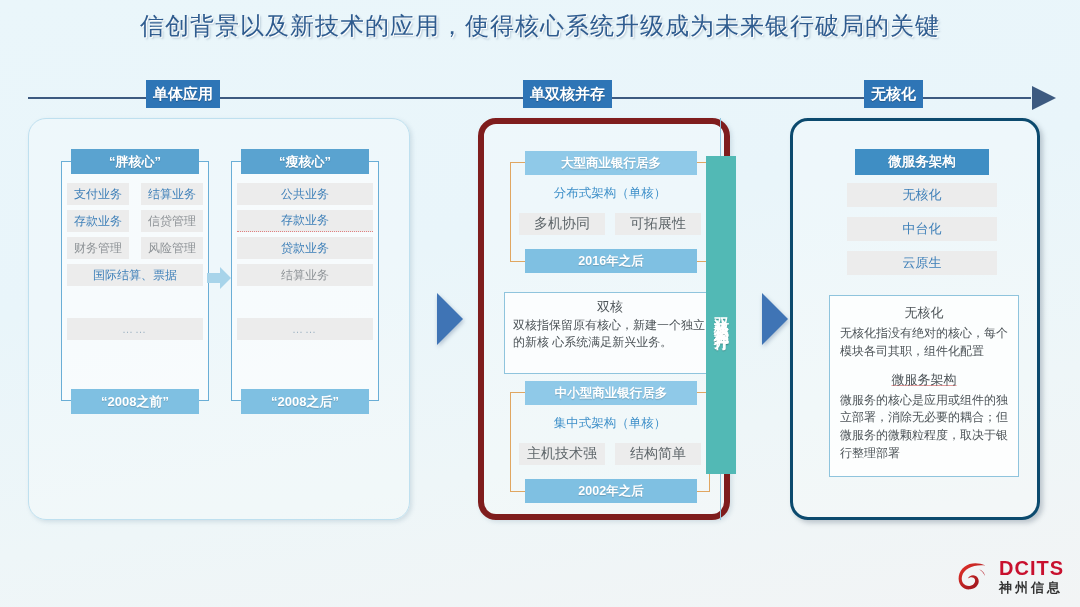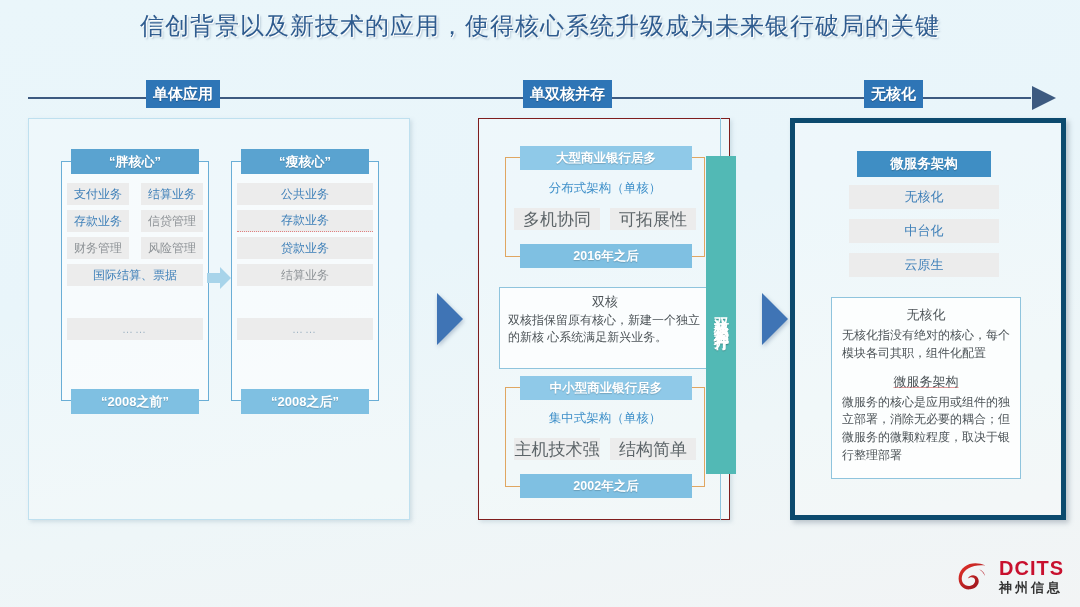--- a/index.html
+++ b/index.html
@@ -43,24 +43,24 @@
     font-size: 15px; font-weight: bold;
     display: flex; align-items: center; justify-content: center;
     padding: 0 7px;
     text-shadow: 0 1px 1px rgba(0,0,0,.25);
   }
   .tl-1 { left: 118px; }
   .tl-2 { left: 495px; }
   .tl-3 { left: 836px; }
 
   
-  .panel { position: absolute; top: 118px; height: 402px; background: rgba(255,255,255,0.22); }
+  .panel { position: absolute; top: 118px; height: 402px; background: rgba(255,255,255,0.22); border-radius: 18px; }
   .panel-1 { left: 28px; width: 382px; border: 1px solid #bfe0ef; box-shadow: 2px 2px 4px rgba(120,150,170,.25); }
-  .panel-2 { left: 478px; width: 252px; border: 1px solid #7f1d1d; box-shadow: 2px 2px 4px rgba(120,150,170,.25); }
-  .panel-3 { left: 790px; width: 276px; border: 5px solid #0c4a6e; box-shadow: 3px 3px 5px rgba(110,125,140,.4); }
+  .panel-2 { left: 478px; width: 252px; border: 6px solid #7f1d1d; box-shadow: 2px 2px 4px rgba(120,150,170,.25); }
+  .panel-3 { left: 790px; width: 250px; border: 3px solid #0c4a6e; box-shadow: 3px 3px 5px rgba(110,125,140,.4); }
 
   
   .big-arrow {
     position: absolute; width: 0; height: 0;
     border-top: 26px solid transparent;
     border-bottom: 26px solid transparent;
     border-left: 26px solid #3f74b5;
     filter: drop-shadow(1px 2px 2px rgba(60,90,130,.35));
   }
   .arrow-a { left: 437px; top: 293px; }
@@ -140,21 +140,21 @@
   .obox .osub {
     position: absolute; top: 22px; left: 0; width: 100%;
     text-align: center; font-size: 12.5px; color: #3d8fc9;
   }
   .obox .otags {
     position: absolute; top: 50px; left: 8px; right: 8px;
     display: flex; gap: 10px;
   }
   .obox .otag {
     flex: 1; height: 22px; background: #ececec; color: #5d6569;
-    font-size: 17px; display:flex; align-items:center; justify-content:center;
+    font-size: 14px; display:flex; align-items:center; justify-content:center;
   }
 
   .midbox {
     position: absolute; left: 20px; top: 168px; width: 212px; height: 82px;
     border: 1px solid #8fc4dd; background: rgba(255,255,255,.75);
     padding: 5px 8px;
   }
   .midbox .mb-title { text-align: center; font-size: 13px; color: #4d5458; margin-bottom: 1px; }
   .midbox .mb-body { font-size: 12px; line-height: 1.45; color: #4d5458; }
 

